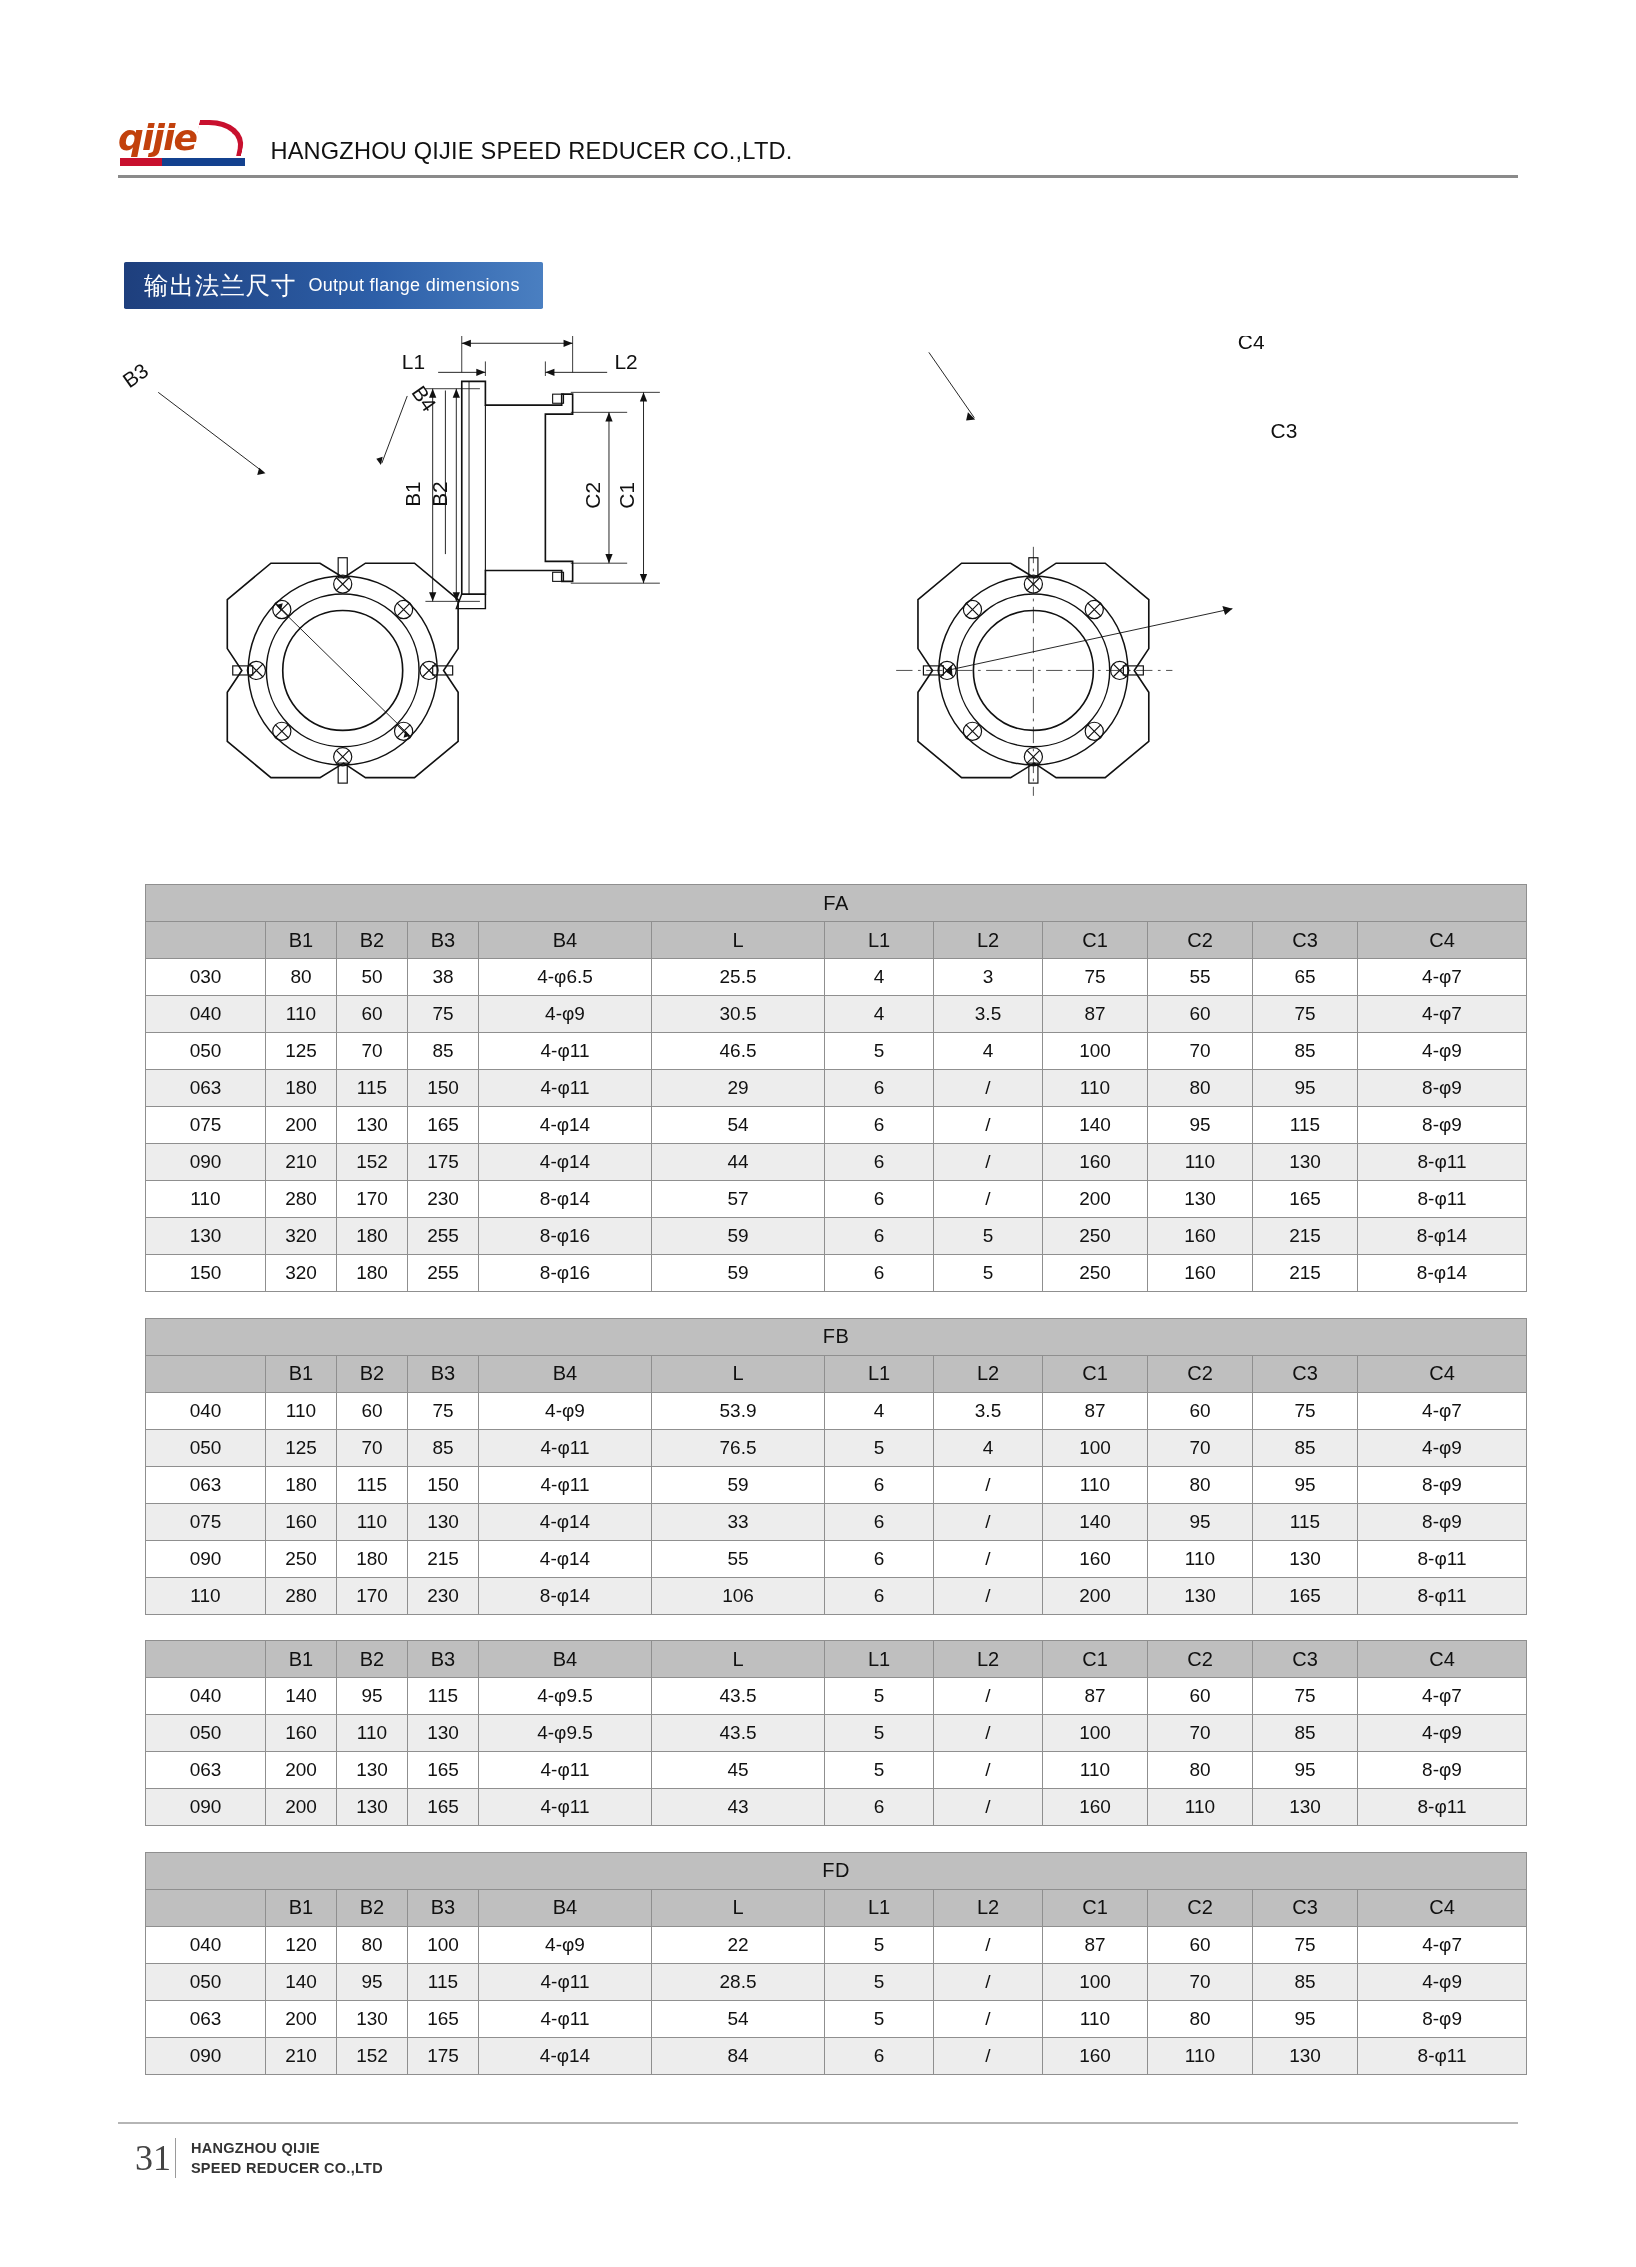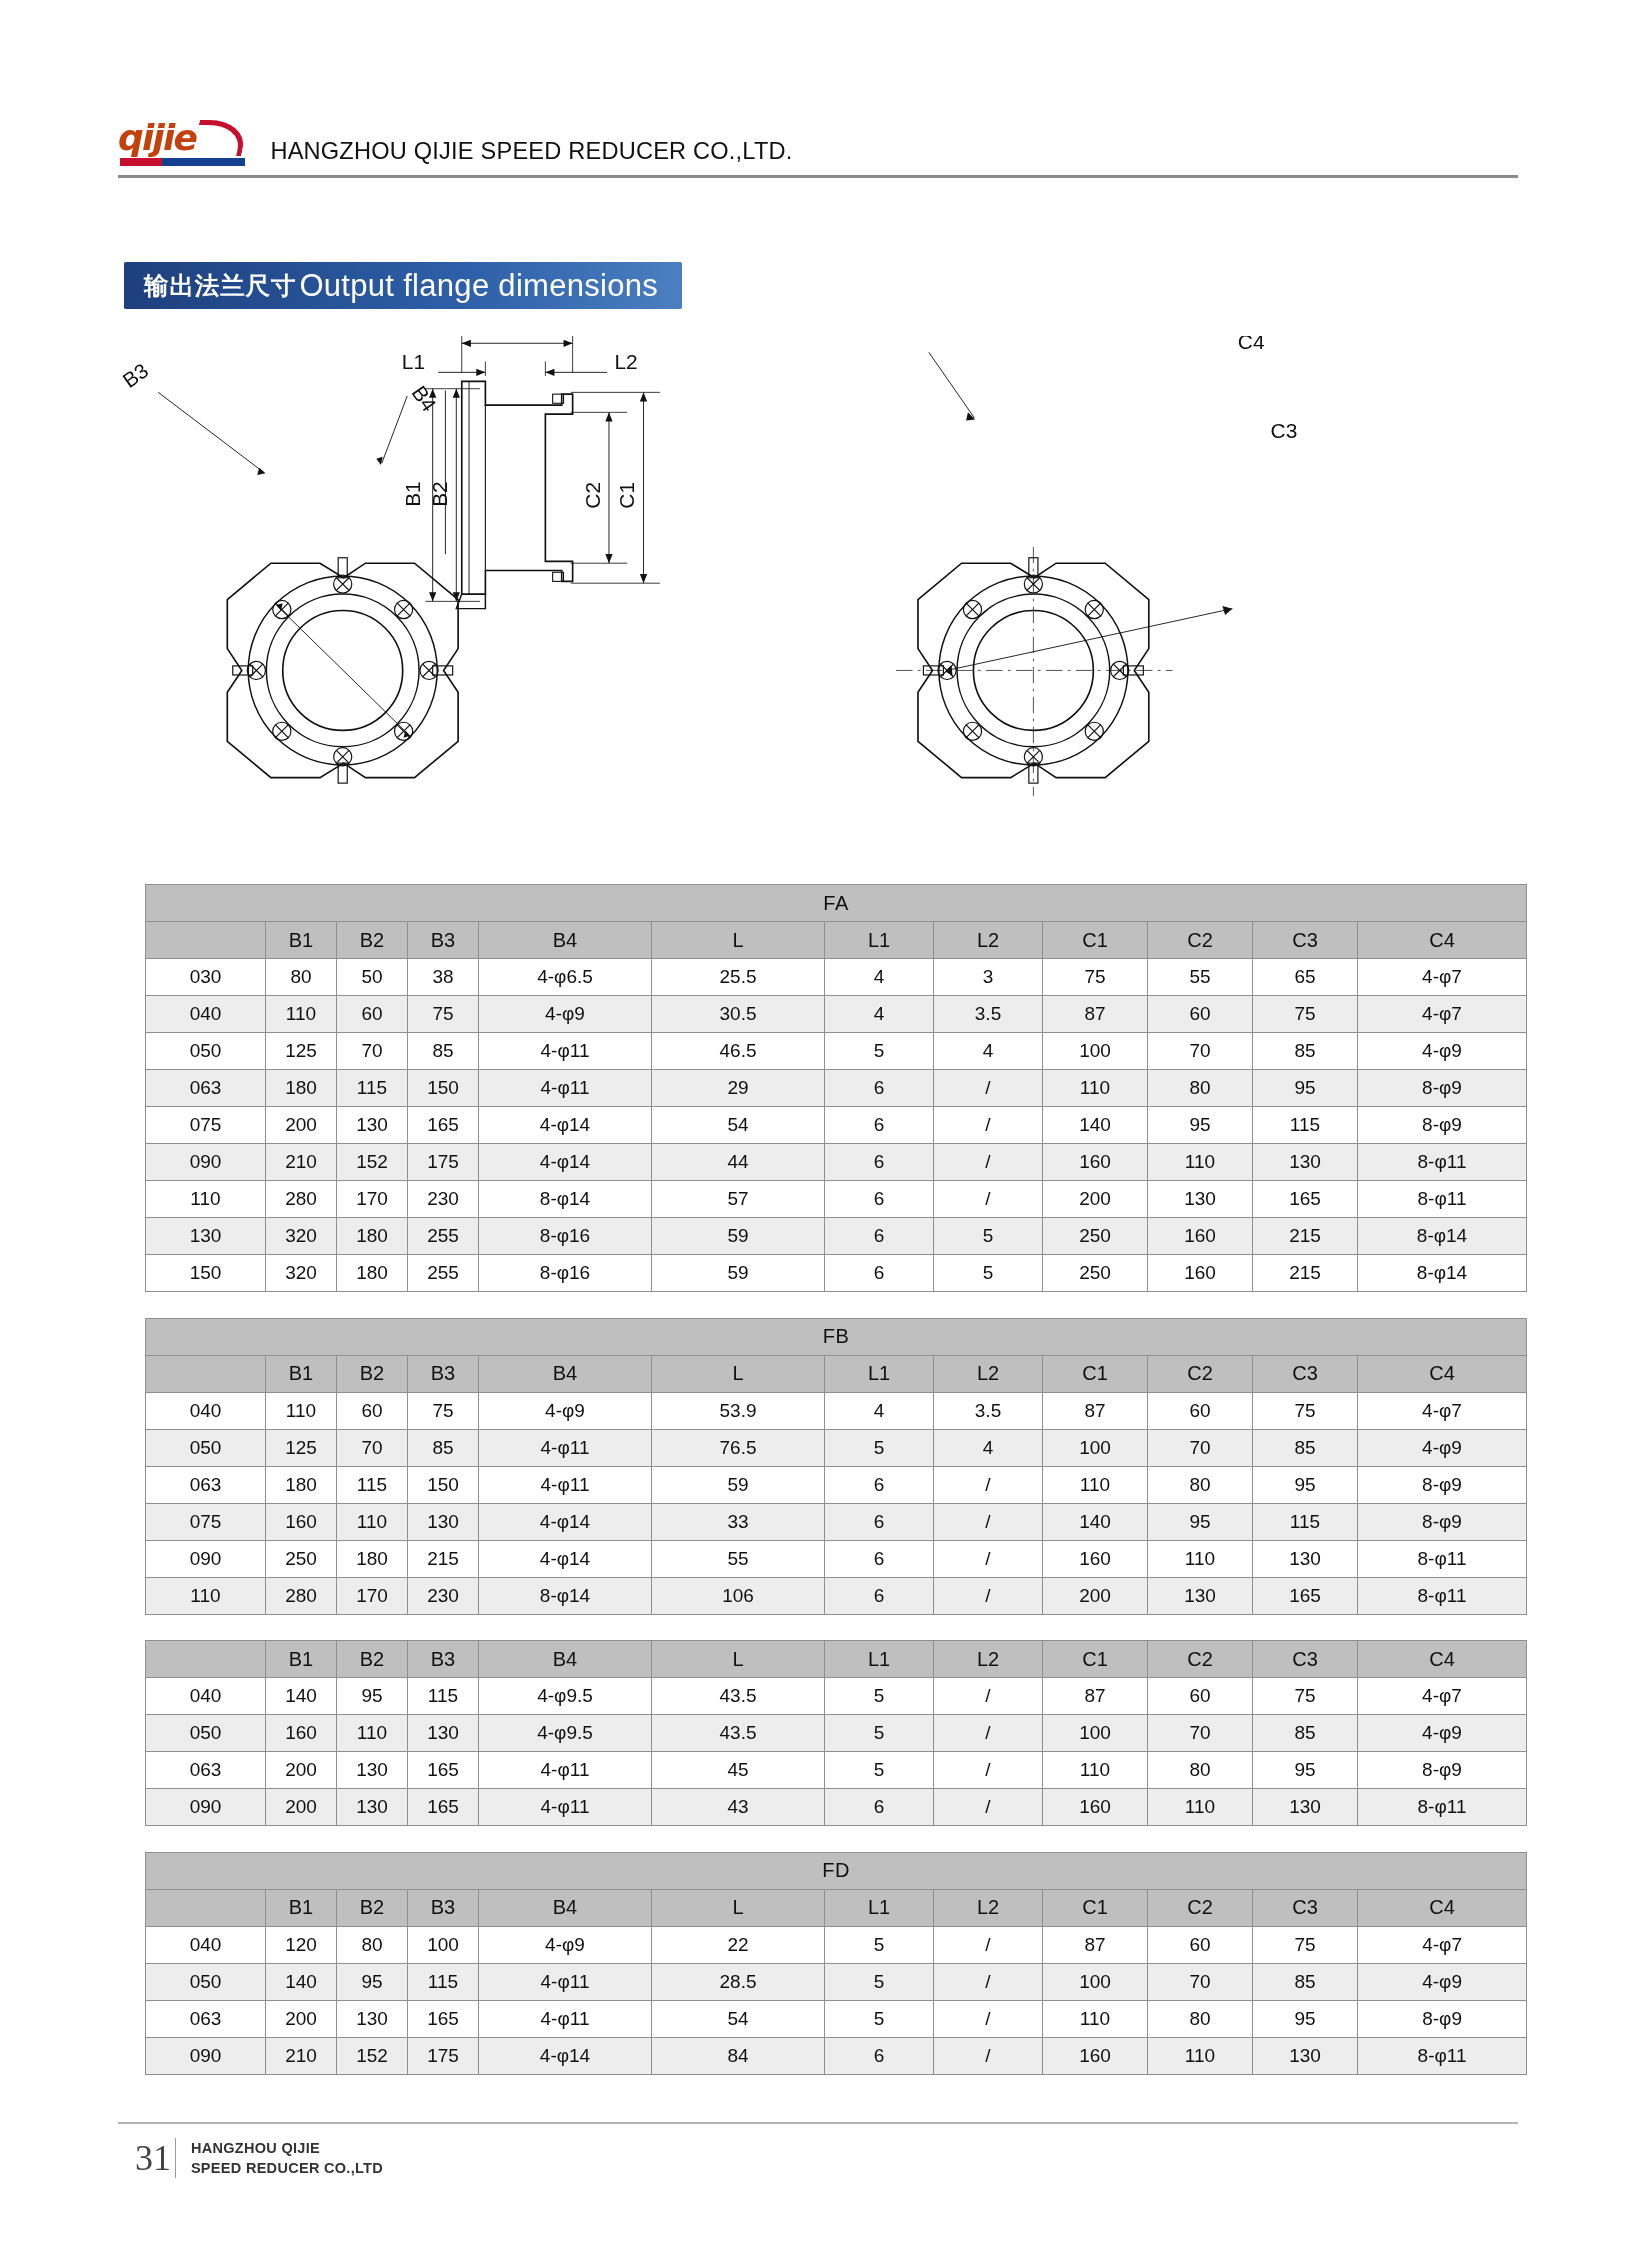--- a/index.html
+++ b/index.html
@@ -84,26 +84,26 @@
     padding: 0 23.6px 0 20px;
     background: linear-gradient(to right, #1e3f7d 0%, #2d5fa8 60%, #4a7fc1 100%);
     color: #ffffff;
     display: flex;
     align-items: center;
     border-radius: 1.8px;
   }
   .section-title .cn {
     font-family: "DejaVu Sans", sans-serif;
     font-size: 24.5px;
-    font-weight: bold;
+    font-weight: normal;
     letter-spacing: 0.9px;
   }
   .section-title .en {
-    font-size: 31px;
-    margin-left: 3px;
+    font-size: 18px;
+    margin-left: 12px;
     letter-spacing: 0.3px;
   }
 
   
   .drawings {
     position: absolute;
     left: 118px;
     top: 336px;
     width: 1400px;
     height: 518px;

